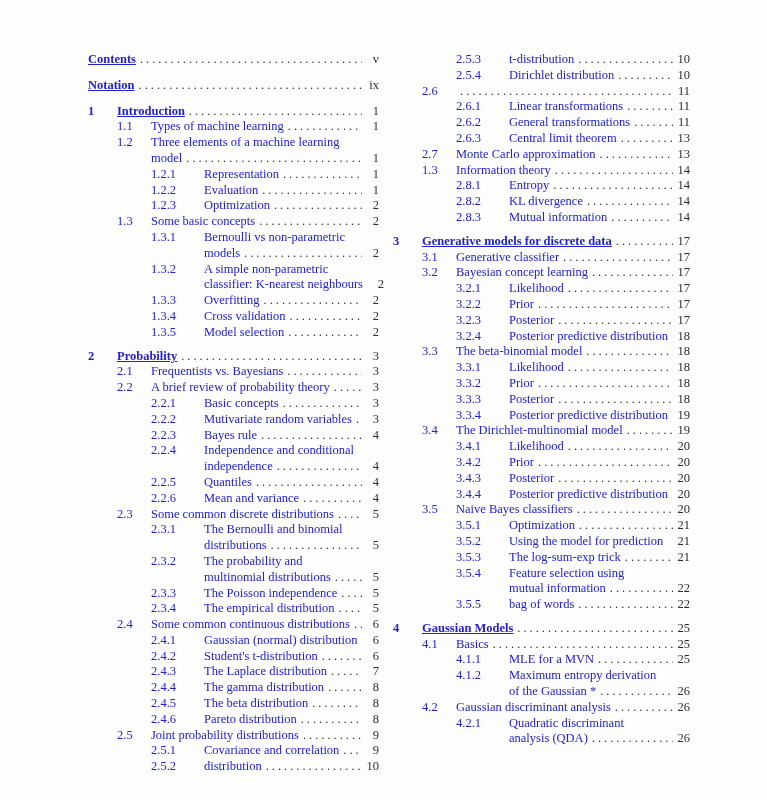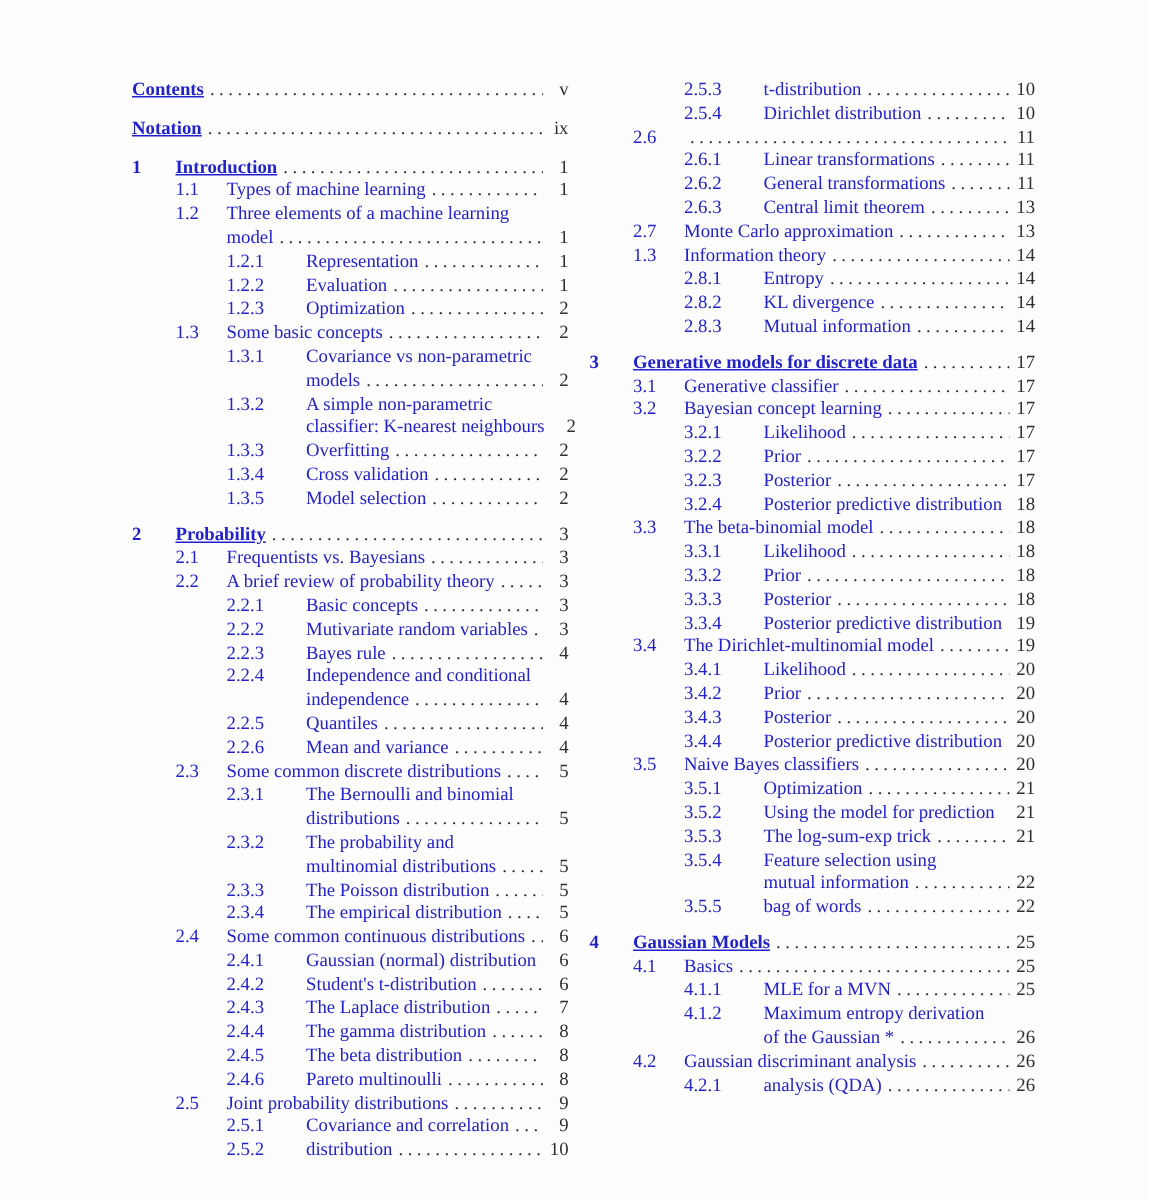--- a/index.html
+++ b/index.html
@@ -154,21 +154,21 @@
             <span class="txt">Some basic concepts</span>
             <span class="leader"></span>
             <span class="pagenum">2</span>
           </div>
         </div>
       </div>
       <div class="entry subsection">
         <span class="num">1.3.1</span>
         <div class="body">
           <div class="line">
-            <span class="txt">Covariance vs non-parametric</span>
+            <span class="txt">Bernoulli vs non-parametric</span>
           </div>
           <div class="line">
             <span class="txt">models</span>
             <span class="leader"></span>
             <span class="pagenum">2</span>
           </div>
         </div>
       </div>
       <div class="entry subsection nodots">
         <span class="num">1.3.2</span>
@@ -339,21 +339,21 @@
             <span class="txt">multinomial distributions</span>
             <span class="leader"></span>
             <span class="pagenum">5</span>
           </div>
         </div>
       </div>
       <div class="entry subsection">
         <span class="num">2.3.3</span>
         <div class="body">
           <div class="line">
-            <span class="txt">The Poisson distribution</span>
+            <span class="txt">The Poisson independence</span>
             <span class="leader"></span>
             <span class="pagenum">5</span>
           </div>
         </div>
       </div>
       <div class="entry subsection">
         <span class="num">2.3.4</span>
         <div class="body">
           <div class="line">
             <span class="txt">The empirical distribution</span>
@@ -419,21 +419,21 @@
             <span class="txt">The beta distribution</span>
             <span class="leader"></span>
             <span class="pagenum">8</span>
           </div>
         </div>
       </div>
       <div class="entry subsection">
         <span class="num">2.4.6</span>
         <div class="body">
           <div class="line">
-            <span class="txt">Pareto multinoulli</span>
+            <span class="txt">Pareto distribution</span>
             <span class="leader"></span>
             <span class="pagenum">8</span>
           </div>
         </div>
       </div>
       <div class="entry section">
         <span class="num">2.5</span>
         <div class="body">
           <div class="line">
             <span class="txt">Joint probability distributions</span>
@@ -855,20 +855,23 @@
           <div class="line">
             <span class="txt">Gaussian discriminant analysis</span>
             <span class="leader"></span>
             <span class="pagenum">26</span>
           </div>
         </div>
       </div>
       <div class="entry subsection">
         <span class="num">4.2.1</span>
         <div class="body">
+          <div class="line">
+            <span class="txt">Quadratic discriminant</span>
+          </div>
           <div class="line">
             <span class="txt">analysis (QDA)</span>
             <span class="leader"></span>
             <span class="pagenum">26</span>
           </div>
         </div>
       </div>
     </div>
 </div>
 

